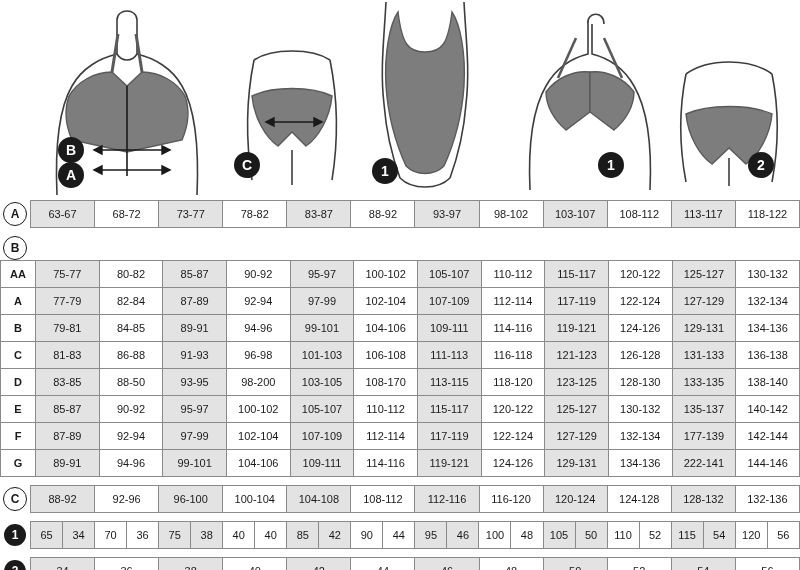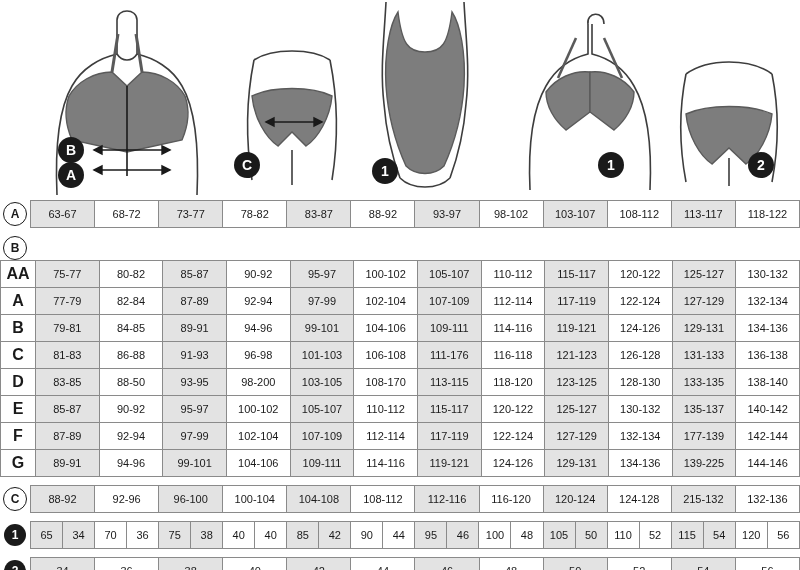--- a/index.html
+++ b/index.html
@@ -38,21 +38,21 @@
     background:#ffffff;
     white-space:nowrap;
     overflow:hidden;
   }
   td.shade{background:#e3e3e3;}
   td.label{
     width:30px;
     border:1px solid #8a8a8a;
     background:#ffffff;
     font-weight:bold;
-    font-size:16px;
+    font-size:11px;
   }
   td.badge-cell{
     width:30px;border:none;background:#ffffff;
     padding:0;
   }
   .badge{
     width:22px;height:22px;border-radius:50%;
     margin:0 auto;
     display:flex;align-items:center;justify-content:center;
     font-size:12px;font-weight:bold;
@@ -249,21 +249,21 @@
         <td>134-136</td>
       </tr>
       <tr>
         <td class="label">C</td>
         <td class="shade">81-83</td>
         <td>86-88</td>
         <td class="shade">91-93</td>
         <td>96-98</td>
         <td class="shade">101-103</td>
         <td>106-108</td>
-        <td class="shade">111-176</td>
+        <td class="shade">111-113</td>
         <td>116-118</td>
         <td class="shade">121-123</td>
         <td>126-128</td>
         <td class="shade">131-133</td>
         <td>136-138</td>
       </tr>
       <tr>
         <td class="label">D</td>
         <td class="shade">83-85</td>
         <td>88-50</td>
@@ -313,21 +313,21 @@
         <td class="shade">89-91</td>
         <td>94-96</td>
         <td class="shade">99-101</td>
         <td>104-106</td>
         <td class="shade">109-111</td>
         <td>114-116</td>
         <td class="shade">119-121</td>
         <td>124-126</td>
         <td class="shade">129-131</td>
         <td>134-136</td>
-        <td class="shade">139-225</td>
+        <td class="shade">222-141</td>
         <td>144-146</td>
       </tr>
     </tbody>
       </table>
   </div>
 
   <div class="spacer"></div>
 
   <div class="row-block">
     <table>
@@ -339,21 +339,21 @@
         <td class="shade">88-92</td>
         <td>92-96</td>
         <td class="shade">96-100</td>
         <td>100-104</td>
         <td class="shade">104-108</td>
         <td>108-112</td>
         <td class="shade">112-116</td>
         <td>116-120</td>
         <td class="shade">120-124</td>
         <td>124-128</td>
-        <td class="shade">215-132</td>
+        <td class="shade">128-132</td>
         <td>132-136</td>
       </tr>
     </tbody>
       </table>
   </div>
 
   <div class="spacer"></div>
 
   <div class="row-block">
     <table>

